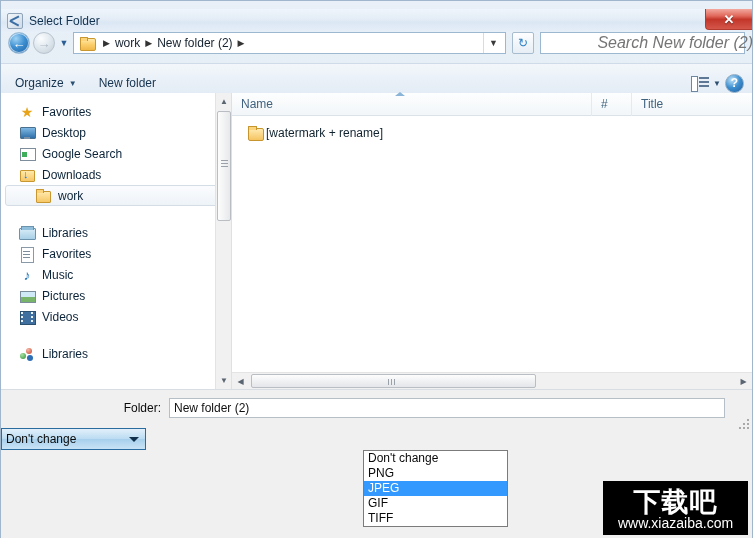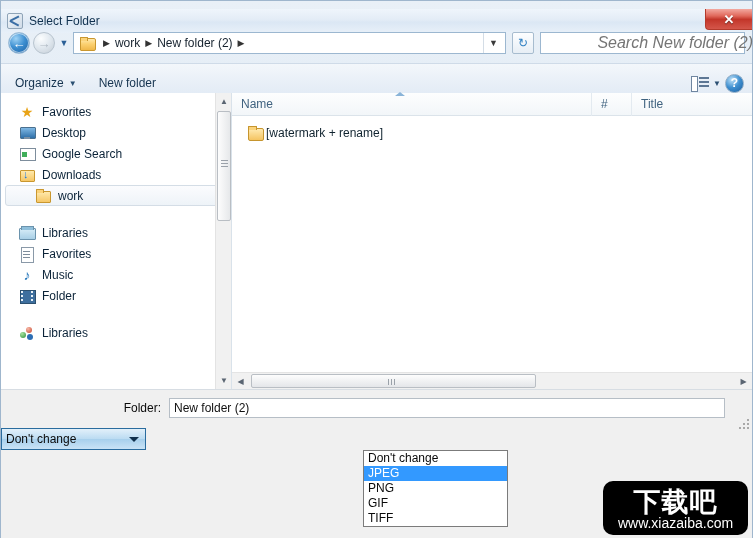--- a/index.html
+++ b/index.html
@@ -386,21 +386,20 @@
        0 -4px 0 #a9a9a9, -4px -4px 0 #a9a9a9,
        0 -8px 0 #a9a9a9;
   }
 
   
   #watermark {
     position: absolute; right: 4px; bottom: 2px; width: 145px; height: 54px;
     background: #000; color: #fff;
     display: flex; flex-direction: column; align-items: center; justify-content: center;
     z-index: 30;
-    border-radius: 10px;
   }
   #watermark-logo {
     font-size: 27px; font-weight: bold; line-height: 30px; letter-spacing: 1px;
     font-family: "DejaVu Sans", sans-serif;
   }
   #watermark-url { font-size: 14px; line-height: 13px; }
 </style>
 </head>
 <body>
 
@@ -493,22 +492,26 @@
           </div>
           <div class="side-row child">
             <span class="sicon ic-doc"></span>
             <span>Favorites</span>
           </div>
           <div class="side-row child">
             <span class="sicon ic-music">♪</span>
             <span>Music</span>
           </div>
           <div class="side-row child">
+            <span class="sicon ic-pic"></span>
+            <span>Pictures</span>
+          </div>
+          <div class="side-row child">
             <span class="sicon ic-video"></span>
-            <span>Folder</span>
+            <span>Videos</span>
           </div>
         </div>
 
         <div class="side-spacer"></div>
 
         <div class="side-group">
           <div class="side-row">
             <span class="sicon ic-home"></span>
             <span>Libraries</span>
           </div>
@@ -557,22 +560,22 @@
 
     <div id="format-row">
       <div id="format-select">
         <span>Don't change</span>
         <span id="format-select-caret"></span>
       </div>
     </div>
 
     <div id="dropdown-list">
       <div class="dd-item">Don't change</div>
+      <div class="dd-item">PNG</div>
       <div class="dd-item highlight">JPEG</div>
-      <div class="dd-item">PNG</div>
       <div class="dd-item">GIF</div>
       <div class="dd-item">TIFF</div>
     </div>
 
     <div id="resize-grip"></div>
   </div>
 
   <div id="watermark">
     <div id="watermark-logo">下载吧</div>
     <div id="watermark-url">www.xiazaiba.com</div>

